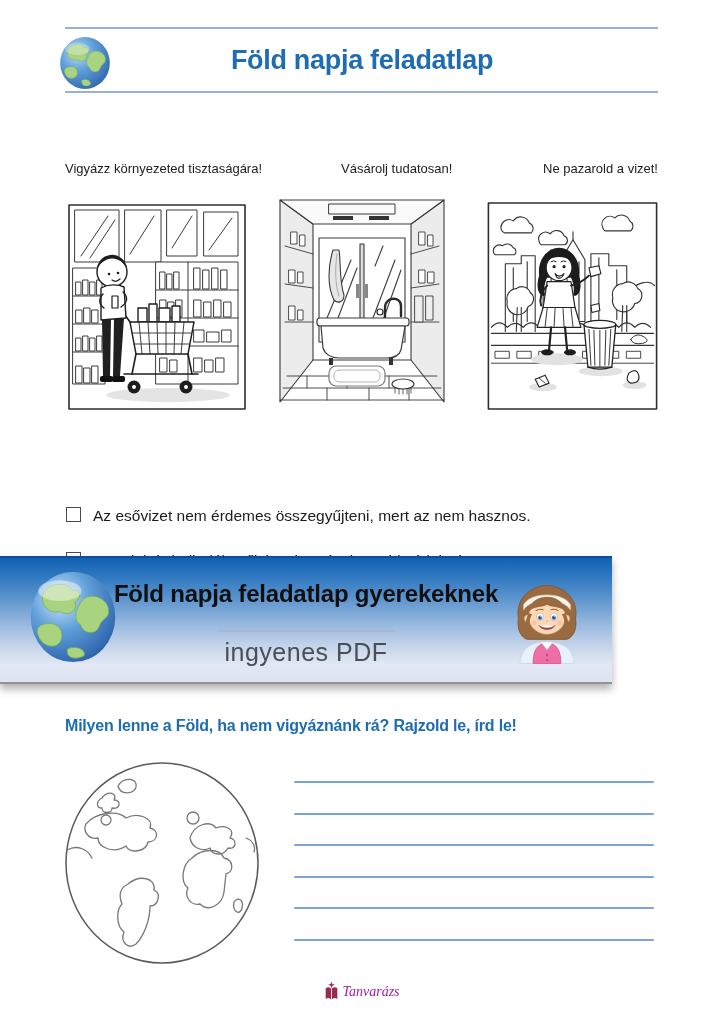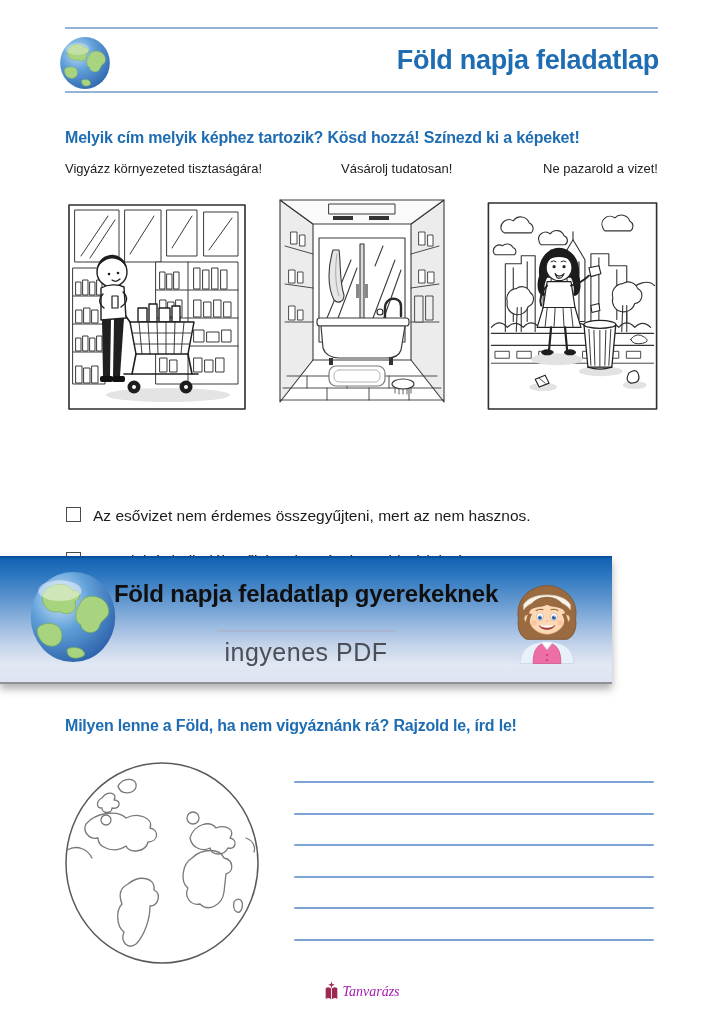--- a/index.html
+++ b/index.html
@@ -5,21 +5,21 @@
   * { margin:0; padding:0; box-sizing:border-box; }
   html,body { background:#ffffff; }
   body { font-family:"Liberation Sans", sans-serif; }
   #page { position:relative; width:724px; height:1024px; background:#fff; overflow:hidden; margin:0 auto; }
 
   .rule { position:absolute; left:65px; width:593px; height:2px; background:#95b3d7; }
   .rule-top { top:27px; }
   .rule-2 { top:91px; }
 
   .header-earth { position:absolute; left:58px; top:36px; width:54px; height:54px; }
-  .page-title { position:absolute; left:65px; right:65px; top:45px; text-align:right;
+  .page-title { position:absolute; left:65px; right:65px; top:45px; text-align:center;
     font-size:27px; font-weight:700; color:#1e6cb2; letter-spacing:-0.3px; }
 
   .h-blue { position:absolute; left:65px; font-size:16px; font-weight:700; color:#1e6cb2; letter-spacing:-0.2px; white-space:nowrap; }
   .s1 { top:129px; }
   .s2 { top:448px; }
   .s3 { top:717px; }
 
   .caption { position:absolute; top:161px; font-size:13px; color:#1c1c1c; white-space:nowrap; }
   .c1 { left:65px; }
   .c2 { left:341px; }
@@ -80,21 +80,20 @@
       <path d="M18,58 C28,54 38,60 36,70 C34,80 20,82 14,72 C10,64 12,60 18,58 Z"></path>
       <path d="M62,30 C74,24 88,32 88,44 C88,52 80,52 78,60 C74,70 60,68 58,58 C50,54 52,40 62,30 Z"></path>
       <path d="M44,82 C52,78 62,82 60,90 C52,96 42,92 44,82 Z"></path>
     </g>
     <ellipse cx="36" cy="24" rx="22" ry="11" fill="#ffffff" opacity="0.30"></ellipse>
   </svg>
 
   <h1 class="page-title">Föld napja feladatlap</h1>
   <div class="rule rule-2"></div>
 
-  <h2 class="h-blue s1">Melyik cím melyik képhez tartozik? Kösd hozzá! Színezd ki a képeket!</h2>
   <div class="caption c1">Vigyázz környezeted tisztaságára!</div>
   <div class="caption c2">Vásárolj tudatosan!</div>
   <div class="caption c3">Ne pazarold a vizet!</div>
 
   <div class="illus i1">
     <svg viewBox="0 0 178 206" stroke-linejoin="round" stroke-linecap="round">
       <rect x="1" y="1" width="176" height="204" fill="#fff" stroke="#2e2e2e" stroke-width="1.6"></rect>
       <g fill="none" stroke="#3a3a3a" stroke-width="1">
         <rect x="7" y="6" width="44" height="52"></rect>
         <line x1="13" y1="52" x2="40" y2="12"></line>

